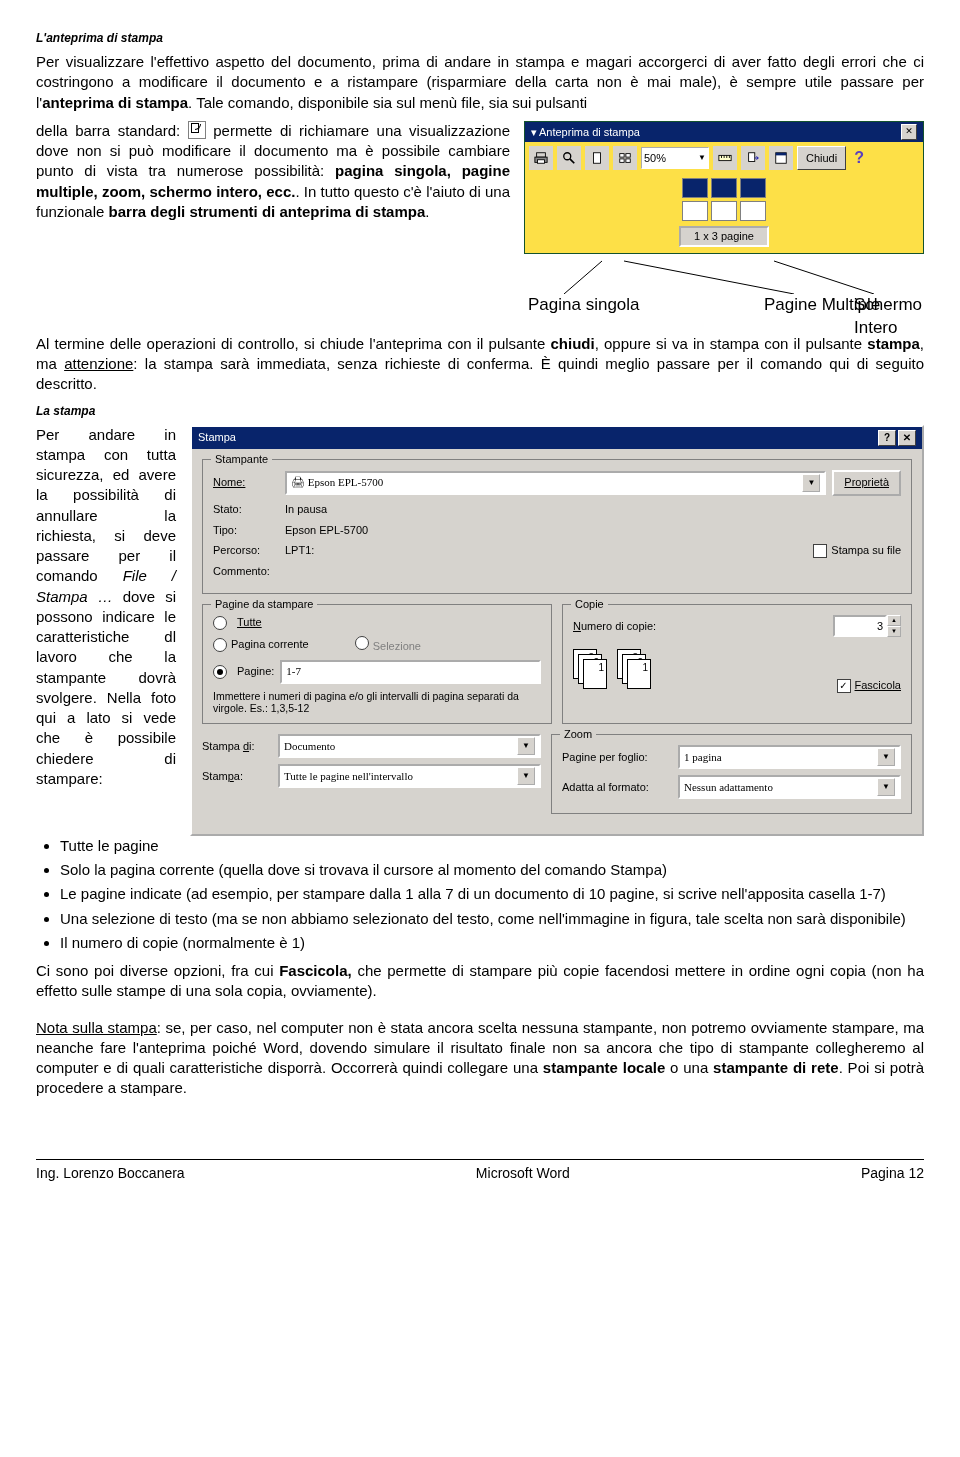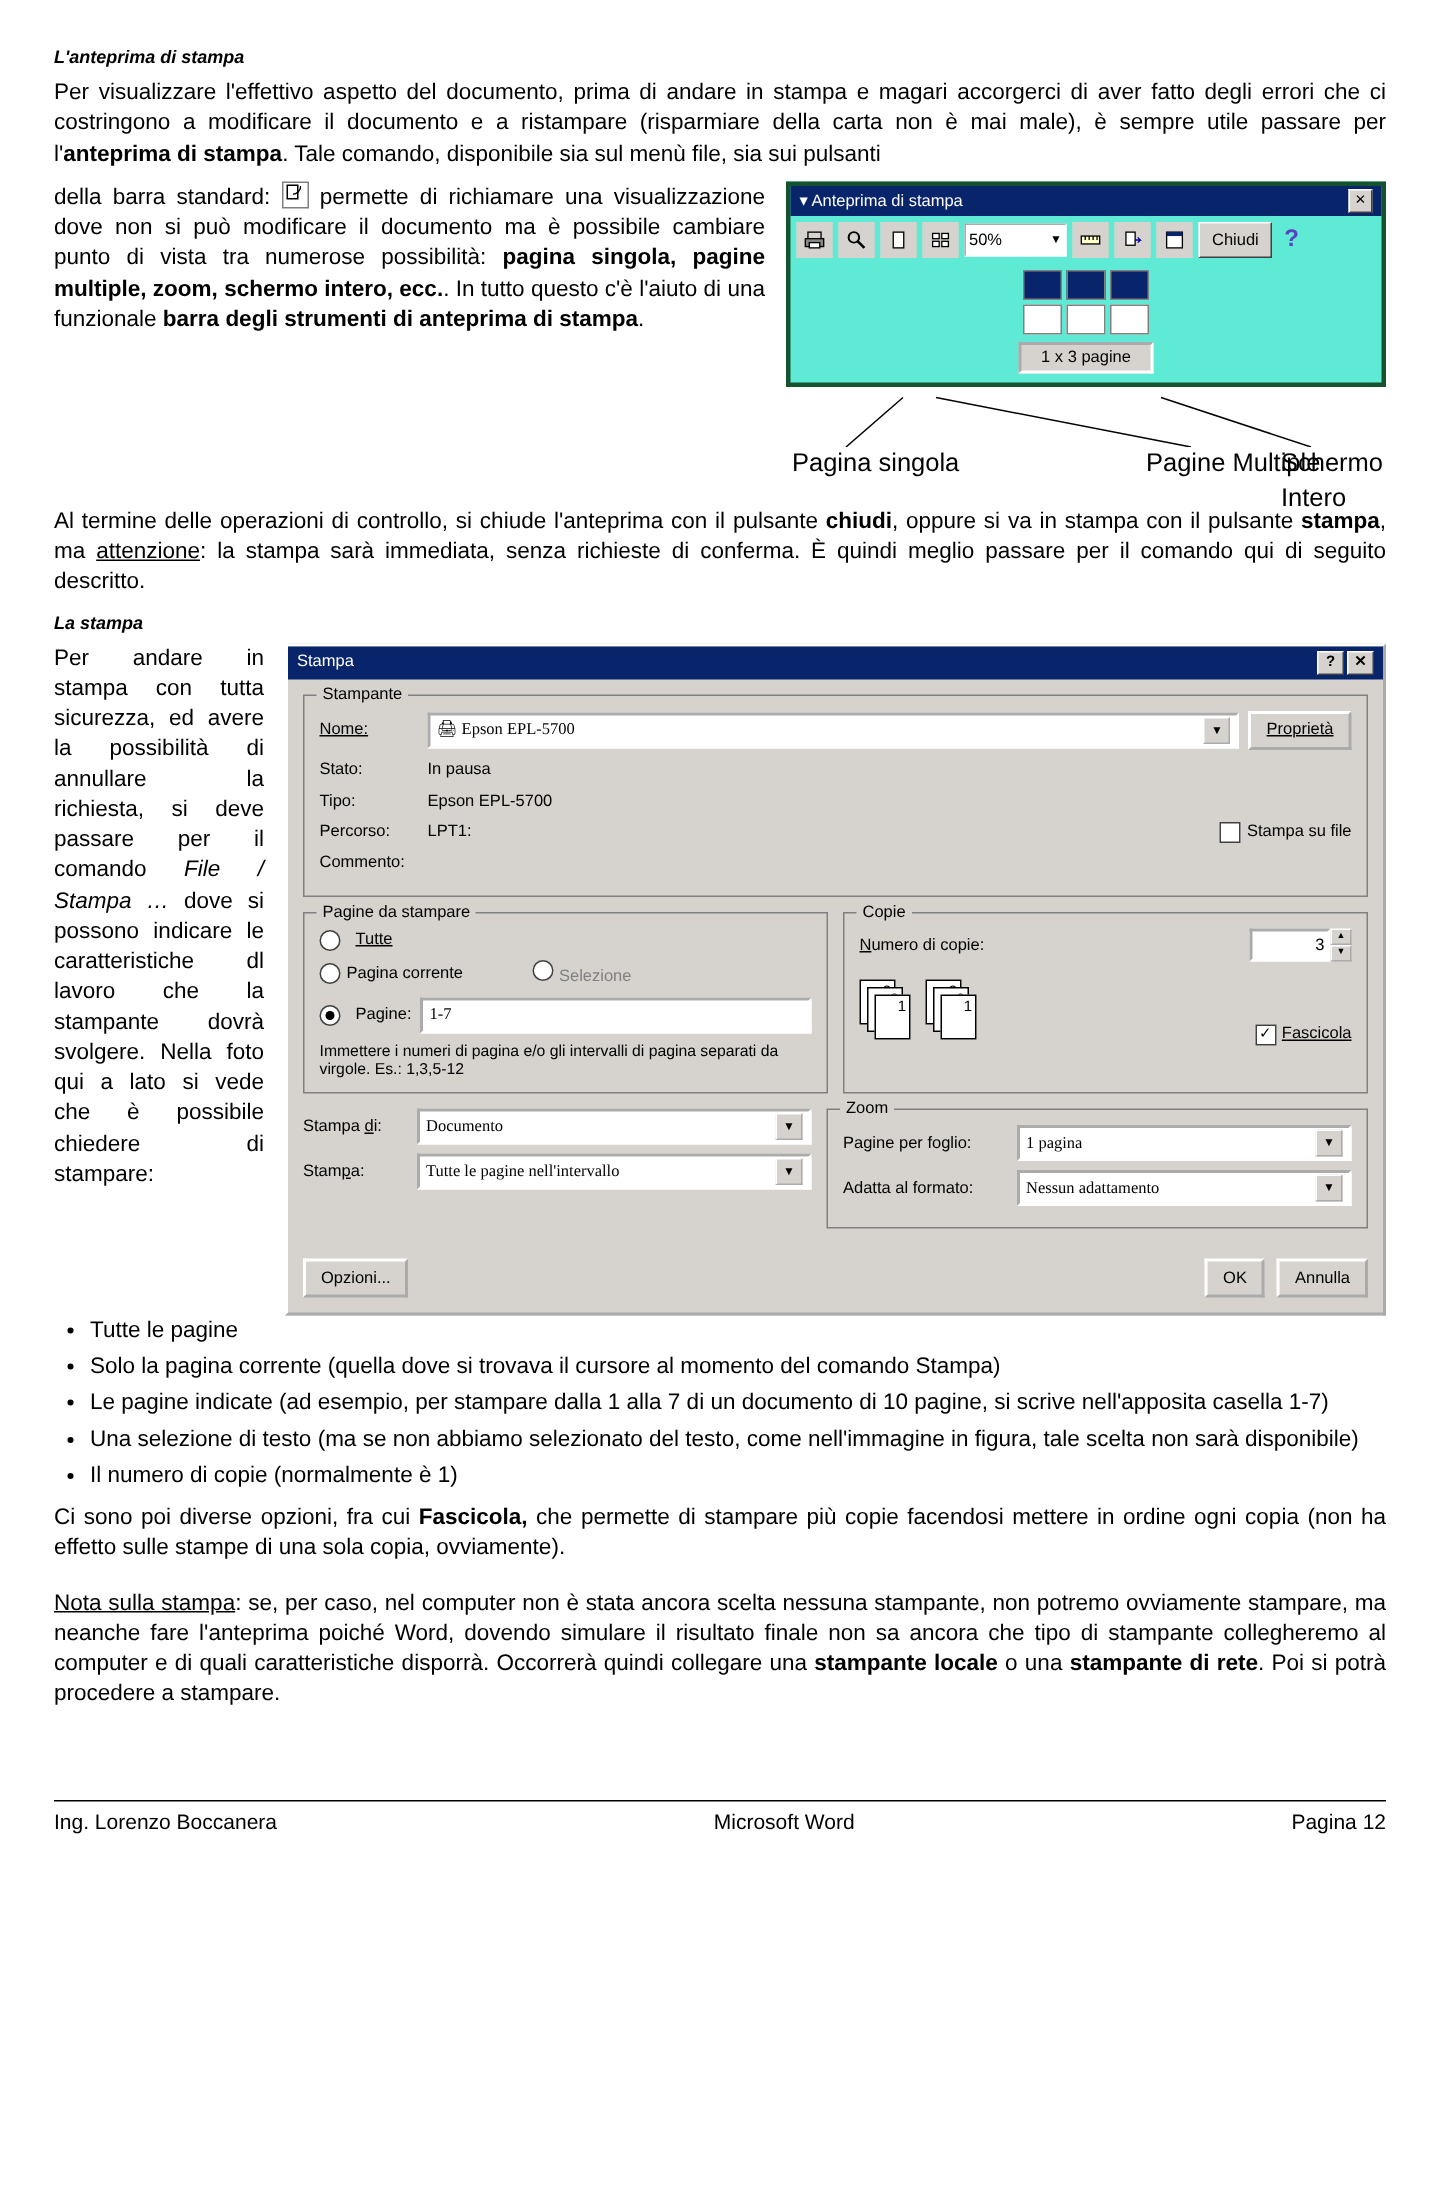--- a/index.html
+++ b/index.html
@@ -23,21 +23,21 @@
   .row1 .fig { width: 400px; }
   .row2 { display: flex; gap: 14px; align-items: flex-start; margin-top: 4px;}
   .row2 .txt { width: 140px; text-align: justify; }
   .row2 .fig { flex: 1; }
   ul.bul { margin: 0 0 8px 0; padding-left: 24px; }
   ul.bul li { margin-bottom: 4px; text-align: justify; }
   .footer { border-top: 1px solid #000; margin-top: 60px; padding-top: 4px;
             display: flex; justify-content: space-between; font-size: 14px; }
 
   
-  .pv-outer { border: 3px solid #14532d; background: #5eead4; font-family: Tahoma, Arial, sans-serif; font-size: 11px; }
+  .pv-outer { border: 1px solid #14532d; background: #fde047; font-family: Tahoma, Arial, sans-serif; font-size: 11px; }
   .pv-title { background: #08246b; color: #fff; padding: 2px 6px; display:flex; align-items:center; gap:6px;}
   .pv-title .x { margin-left:auto; width:14px; height:14px; background:#d6d3ce; color:#000; text-align:center; line-height:13px; font-size:9px; border:1px solid #fff; border-right-color:#404040; border-bottom-color:#404040;}
   .pv-bar { padding: 4px; display:flex; align-items:center; gap:4px; }
   .tbtn { width:22px; height:22px; border:1px solid #d6d3ce; display:flex; align-items:center; justify-content:center; background:#d6d3ce;}
   .tbtn svg { width:14px; height:14px;}
   .zoombox { display:flex; align-items:center; height:20px; border:1px inset #fff; background:#fff; padding:0 2px; font-size:11px; width:62px; justify-content:space-between;}
   .zoombox span:last-child{font-size:8px;}
   .chiudi { height:22px; padding:0 8px; border:1px solid #fff; border-right-color:#404040; border-bottom-color:#404040; background:#d6d3ce; display:flex; align-items:center;}
   .qmark{font-weight:bold; color:#5a3fbf; font-size:16px; margin-left:4px;}
   .pv-grid { padding:4px 4px 6px 4px; display:flex; flex-direction:column; align-items:center; gap:3px;}
@@ -330,33 +330,20 @@
               <div style="width:110px">Adatta al formato:</div>
               <div class="field">
                   <span>Nessun adattamento</span>
                   <div class="dd">▼</div>
                 </div>
             </div>
           </div>
         </div>
 
       </div>
-      <div class="dlg-foot">
-        <div class="btn">
-            <span>Opzioni...</span>
-          </div>
-        <div style="display:flex; gap:8px;">
-          <div class="btn">
-              <span>OK</span>
-            </div>
-          <div class="btn">
-              <span>Annulla</span>
-            </div>
-        </div>
-      </div>
     </div>
   </div>
 </div>
 
 <ul class="bul">
   <li>Tutte le pagine</li>
   <li>Solo la pagina corrente (quella dove si trovava il cursore al momento del comando Stampa)</li>
   <li>Le pagine indicate (ad esempio, per stampare dalla 1 alla 7 di un documento di 10 pagine, si scrive nell'apposita casella 1-7)</li>
   <li>Una selezione di testo (ma se non abbiamo selezionato del testo, come nell'immagine in figura, tale scelta non sarà disponibile)</li>
   <li>Il numero di copie (normalmente è 1)</li>

